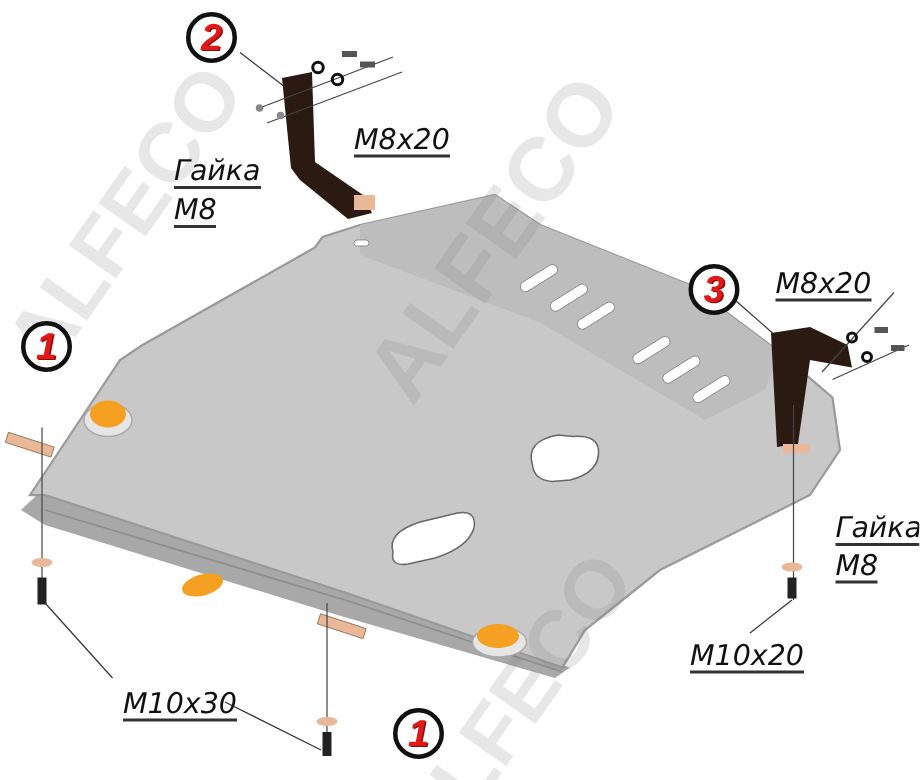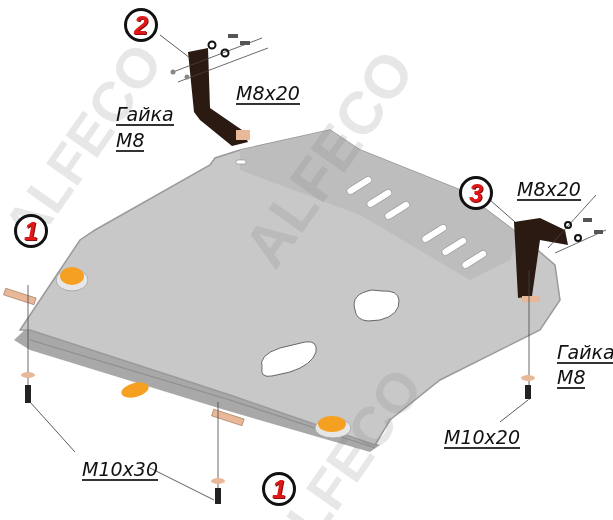--- a/index.html
+++ b/index.html
@@ -127,14 +127,14 @@
 
   <div class="label" style="left:236px;top:72px;">M8x20</div>
   <div class="label" style="left:116px;top:93px;">Гайка</div>
   <div class="label" style="left:116px;top:119px;">M8</div>
 
   <div class="label" style="left:517px;top:168px;">M8x20</div>
   <div class="label" style="left:557px;top:331px;">Гайка</div>
   <div class="label" style="left:557px;top:356px;">M8</div>
 
   <div class="label" style="left:82px;top:448px;">M10x30</div>
-  <div class="label" style="left:444px;top:416px;">M10x20</div>
+  <div class="label" style="left:460px;top:416px;">M10x20</div>
 </div>
 
 </body></html>

